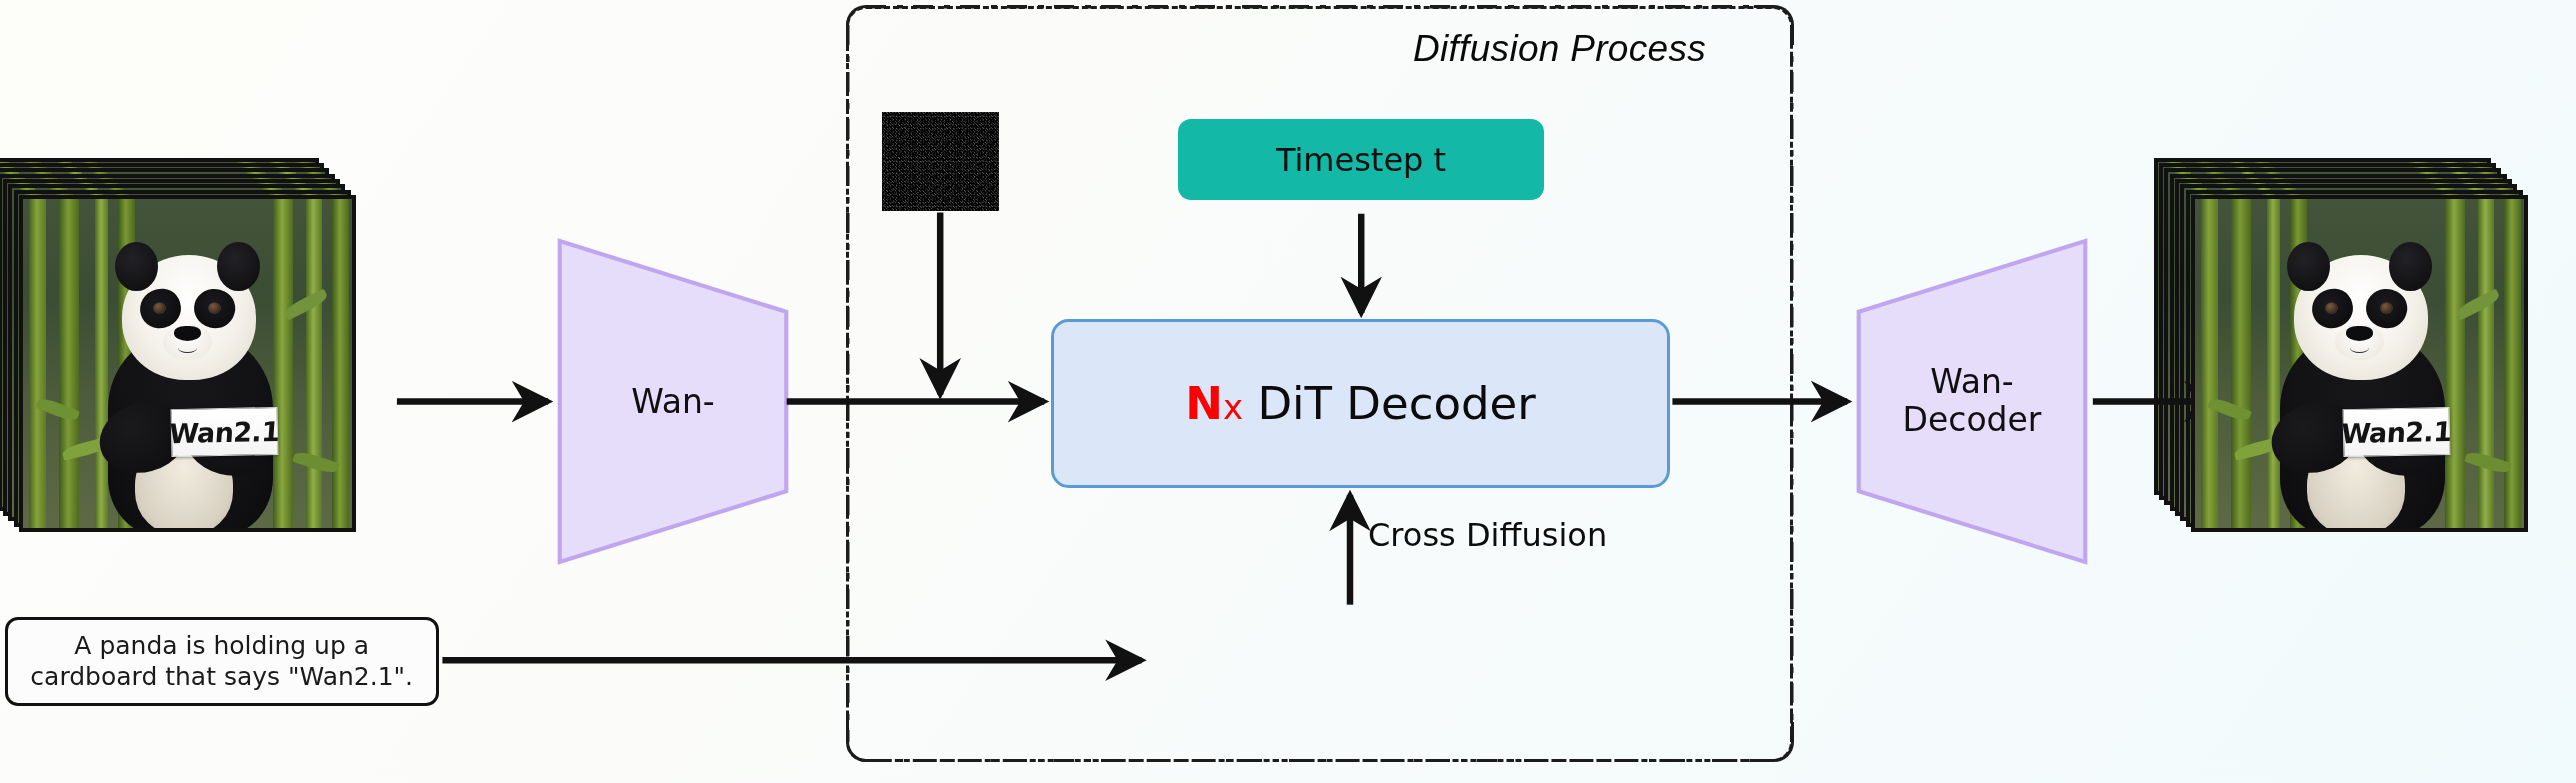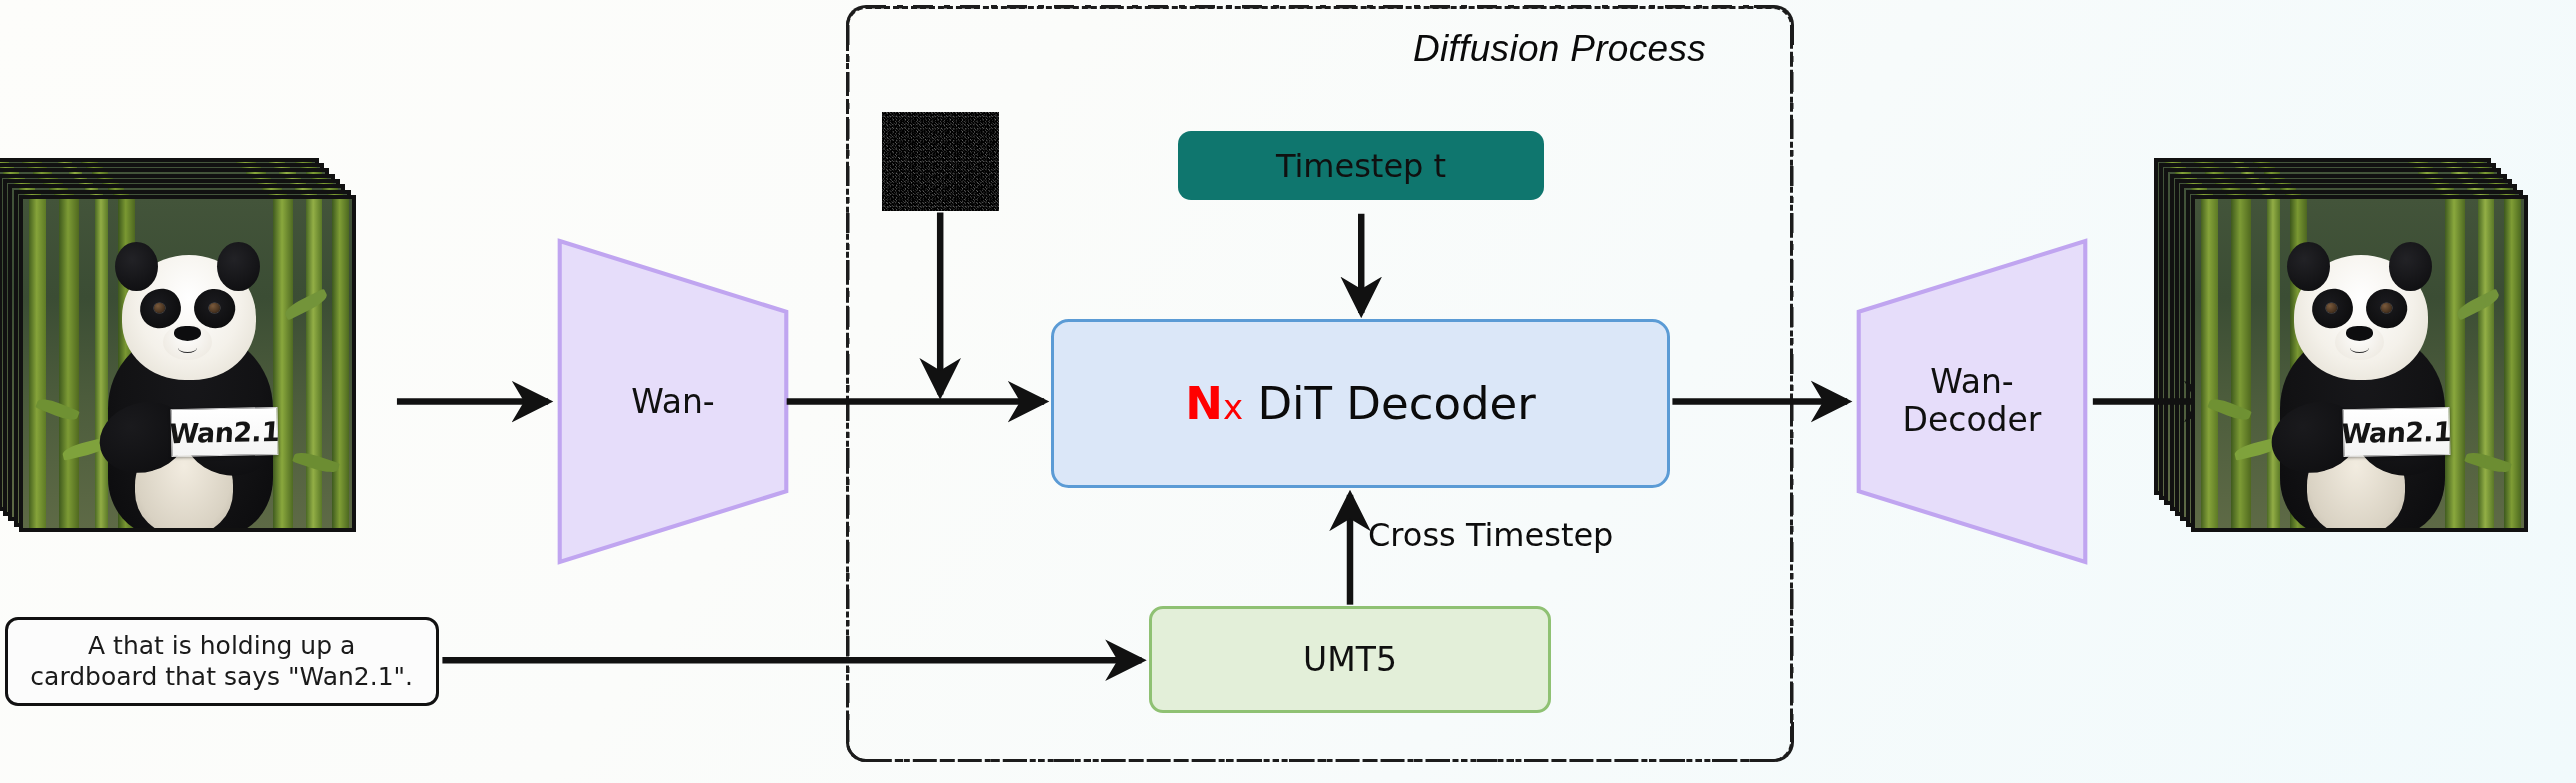--- a/index.html
+++ b/index.html
@@ -134,22 +134,22 @@
   .trap svg{display:block;}
   .trap-label{
     position:absolute;left:0;right:0;top:50%;transform:translateY(-50%);
     text-align:center;font-size:33px;color:#101010;line-height:1.18;
     font-family:"DejaVu Sans", sans-serif;pointer-events:none;
   }
 
   
   .rbox{position:absolute;box-sizing:border-box;display:flex;align-items:center;justify-content:center;}
   .box-timestep{
-    left:1178px;top:131px;width:366px;height:69px;
-    background:#0f766e;border-radius:13px;
+    left:1178px;top:119px;width:366px;height:81px;
+    background:#14b8a6;border-radius:13px;
   }
   .box-timestep span{font-size:32px;color:#101010;}
   .box-dit{
     left:1051px;top:319px;width:619px;height:169px;
     background:#dbe7f8;border:3px solid #5b9bd5;border-radius:17.7px;
   }
   .box-dit .dit-text{font-size:45px;color:#0b0b0b;white-space:nowrap;}
   .box-dit .dit-n{color:#ff0000;font-weight:700;}
   .box-dit .dit-x{color:#ff0000;font-weight:400;font-size:34px;}
   .box-umt5{
@@ -482,28 +482,25 @@
   <div class="rbox box-timestep">
     <span>Timestep t</span>
   </div>
 
   <div class="rbox box-dit">
     <div class="dit-text">
       <span class="dit-n">N</span><span class="dit-x">x</span>&nbsp;<span>DiT Decoder</span>
     </div>
   </div>
 
-  <div class="abs cross-label">Cross Timestep</div>
-
-  <div class="rbox box-umt5">
-    <span>UMT5</span>
-  </div>
+  <div class="abs cross-label">Cross Diffusion</div>
+
 
   <div class="rbox box-prompt">
-    <span>A that is holding up a</span>
+    <span>A panda is holding up a</span>
     <span>cardboard that says "Wan2.1".</span>
   </div>
 
   <div class="trap" style="left:1854px;top:236px;width:236px;height:331px;">
     <svg width="236" height="331" viewBox="0 0 400 560">
       <polygon points="8,128 392,8 392,552 8,432" fill="#e6ddfa" stroke="#c0a5f0" stroke-width="7"></polygon>
     </svg>
     <div class="trap-label">
       <div>Wan-</div>
       <div>Decoder</div>

